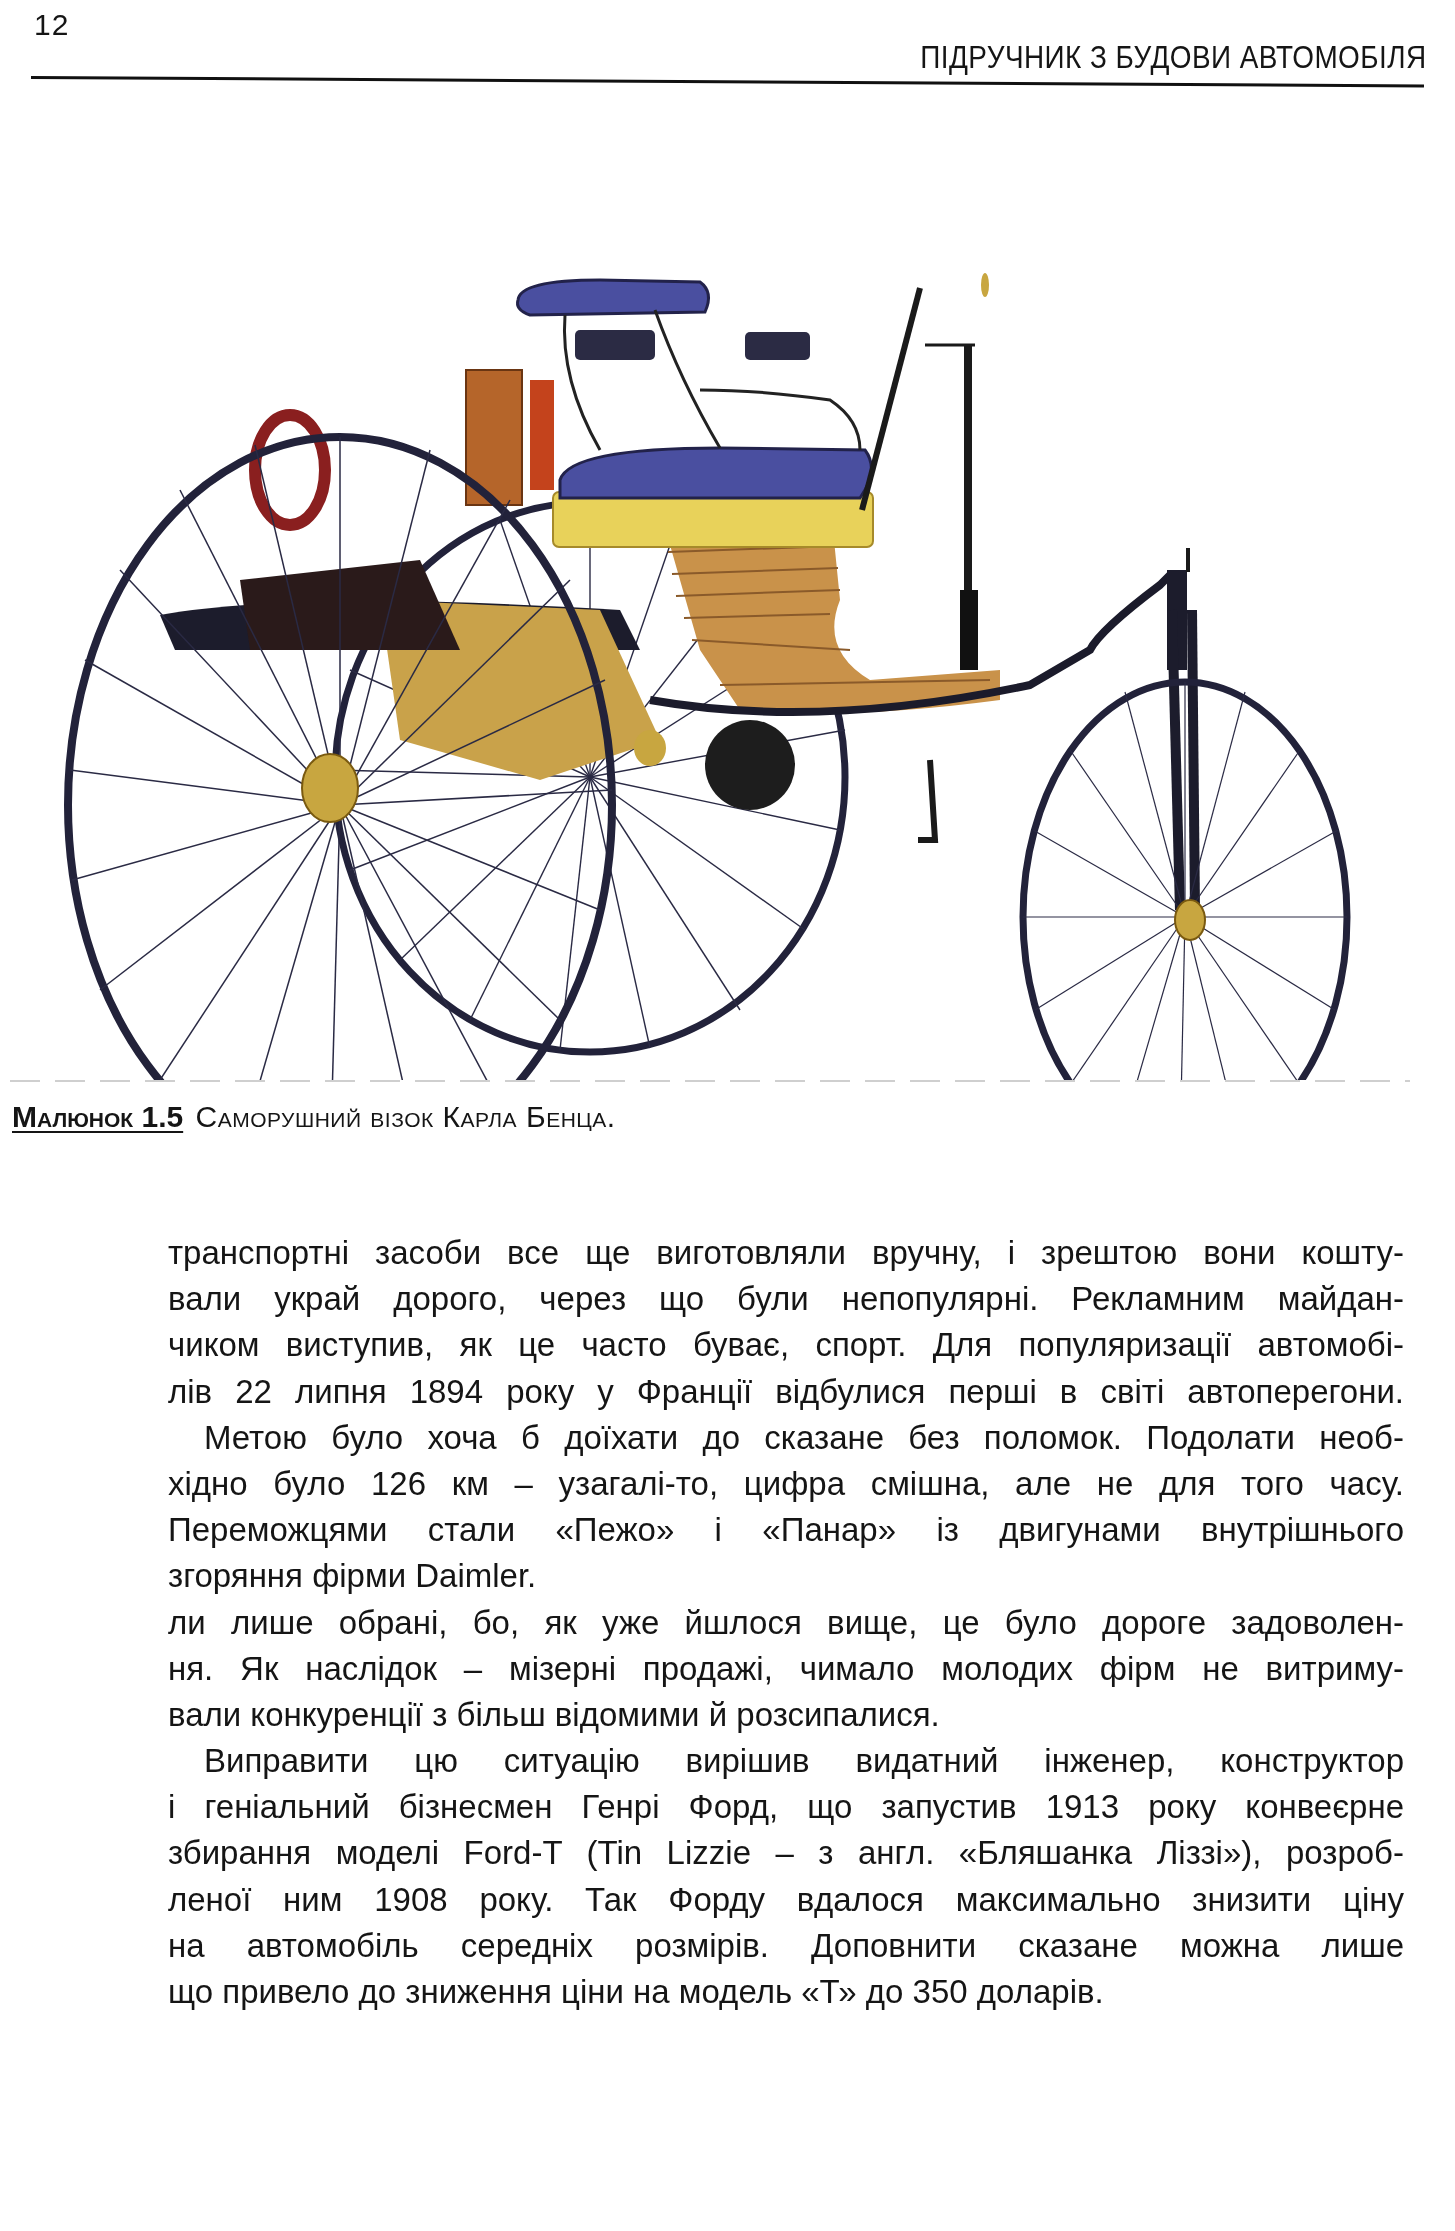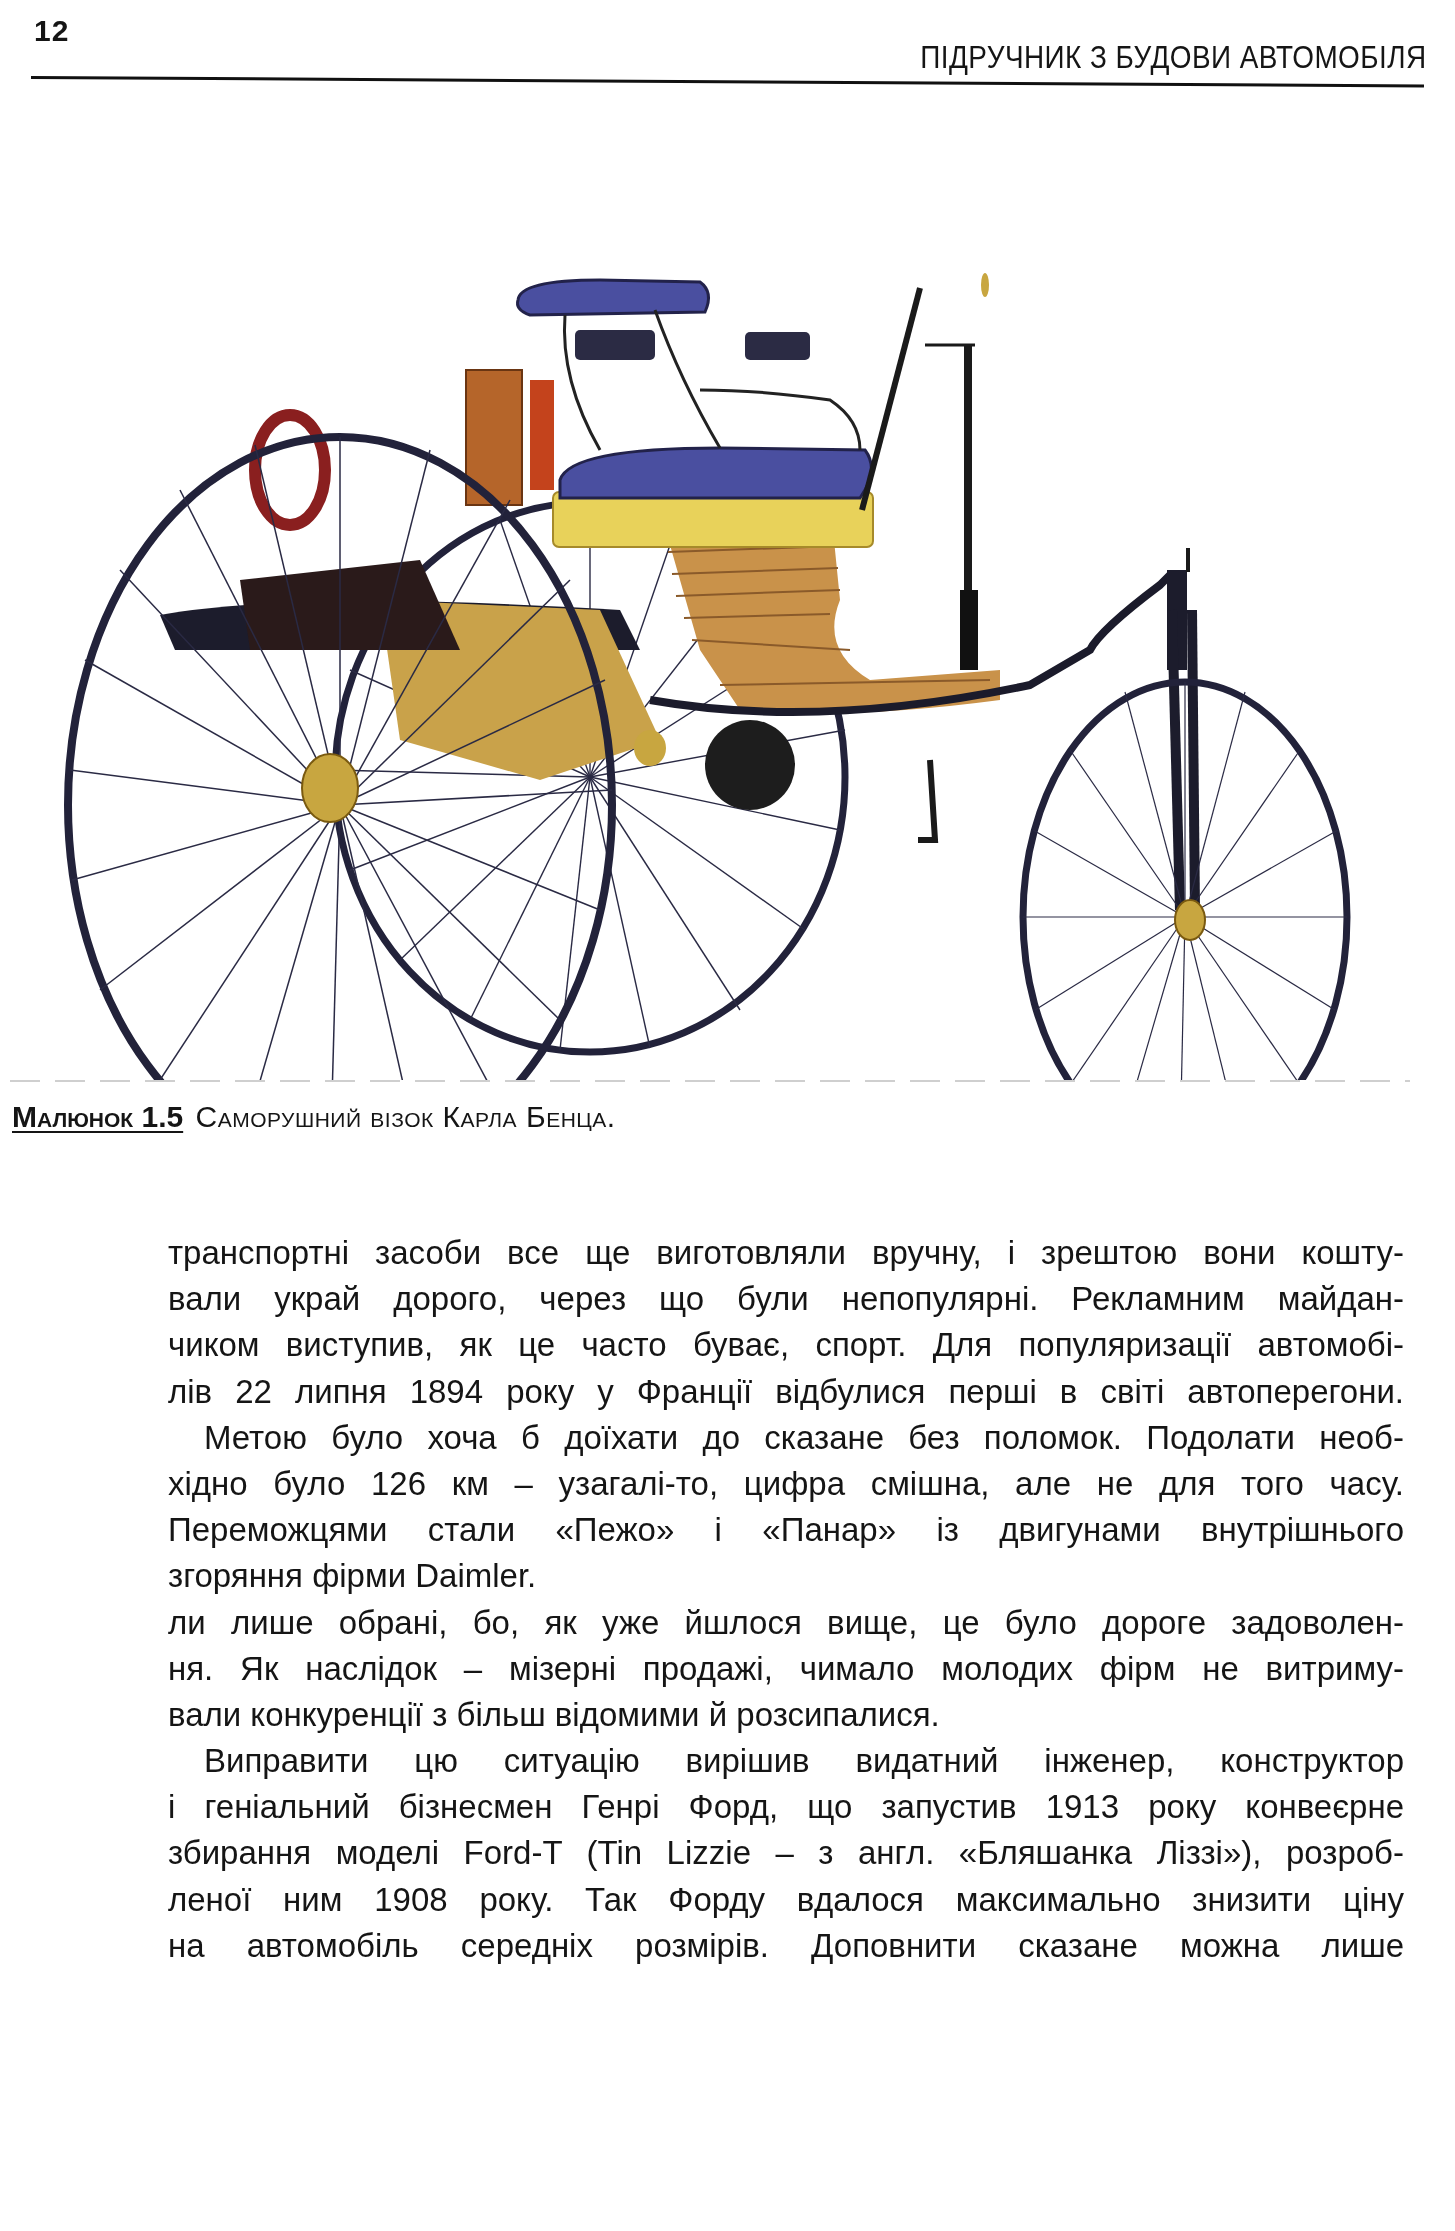--- a/index.html
+++ b/index.html
@@ -2,22 +2,22 @@
 <html><head>
   <meta charset="utf-8">
   <style>
     html, body { margin: 0; padding: 0; background: #ffffff; }
     body {
       width: 1455px; height: 2231px; position: relative; overflow: hidden;
       font-family: "Liberation Sans", "DejaVu Sans", sans-serif;
       color: #151515;
     }
     .page-number {
-      position: absolute; left: 34px; top: 14px;
-      font-size: 30px; font-weight: bold; letter-spacing: 1px;
+      position: absolute; left: 34px; top: 8px;
+      font-size: 30px; font-weight: normal; letter-spacing: 1px;
     }
     .running-head {
       position: absolute; right: 28px; top: 40px;
       font-size: 31px; letter-spacing: 0.5px; transform: scaleX(0.9); transform-origin: right center;
     }
     .header-rule {
       position: absolute; left: 31px; top: 76px; width: 1393px; height: 3px;
       background: #111; transform: rotate(0.35deg); transform-origin: left center;
     }
     .figure {
@@ -207,13 +207,14 @@
 
   <span class="line">ли лише обрані, бо, як уже йшлося вище, це було дороге задоволен-</span>
   <span class="line">ня. Як наслідок – мізерні продажі, чимало молодих фірм не витриму-</span>
   <span class="line last">вали конкуренції з більш відомими й розсипалися.</span>
 
   <span class="line indent">Виправити цю ситуацію вирішив видатний інженер, конструктор</span>
   <span class="line">і геніальний бізнесмен Генрі Форд, що запустив 1913 року конвеєрне</span>
   <span class="line">збирання моделі Ford-T (Tin Lizzie – з англ. «Бляшанка Ліззі»), розроб-</span>
   <span class="line">леної ним 1908 року. Так Форду вдалося максимально знизити ціну</span>
   <span class="line">на автомобіль середніх розмірів. Доповнити сказане можна лише</span>
+  <span class="line last">що привело до зниження ціни на модель «Т» до 350 доларів.</span>
 </div>
 
 </body></html>

